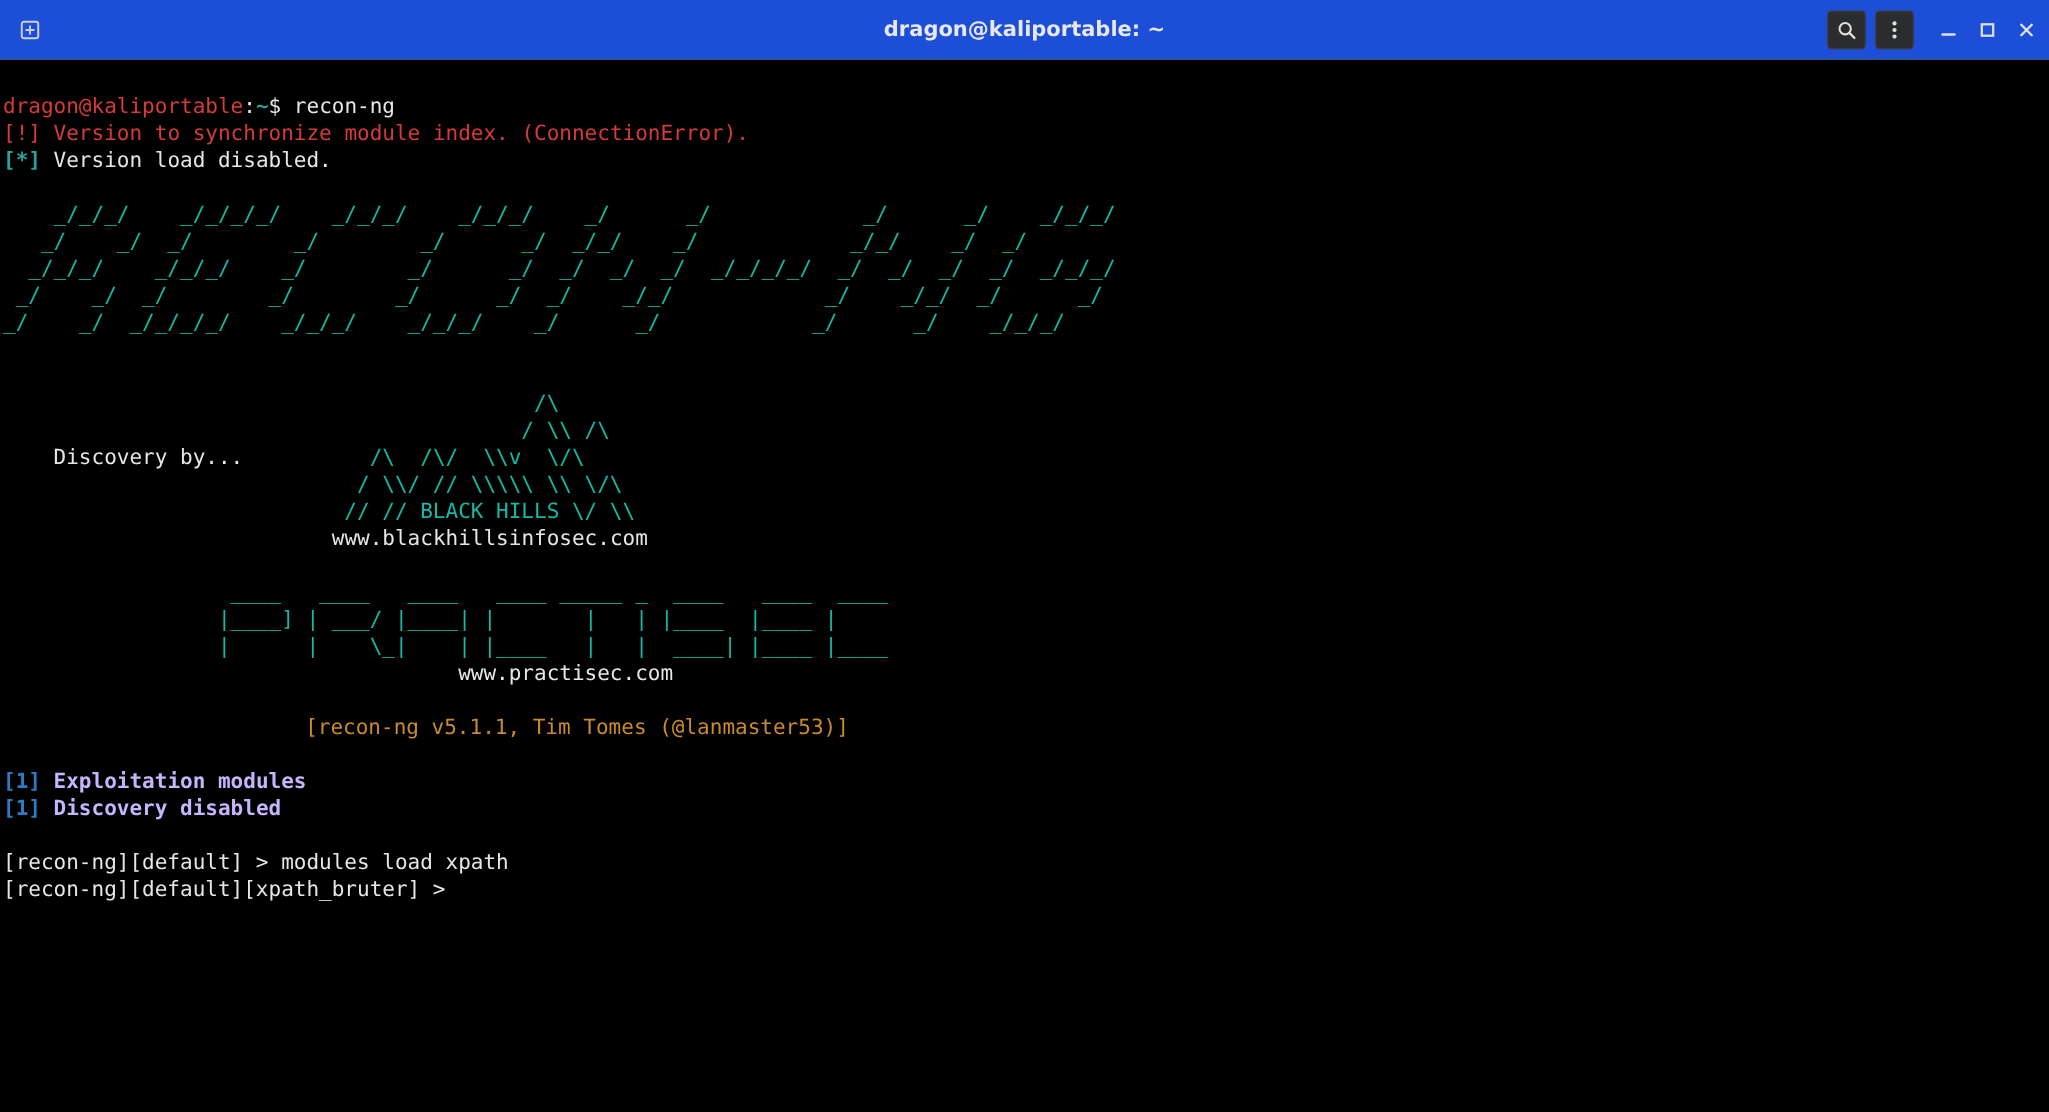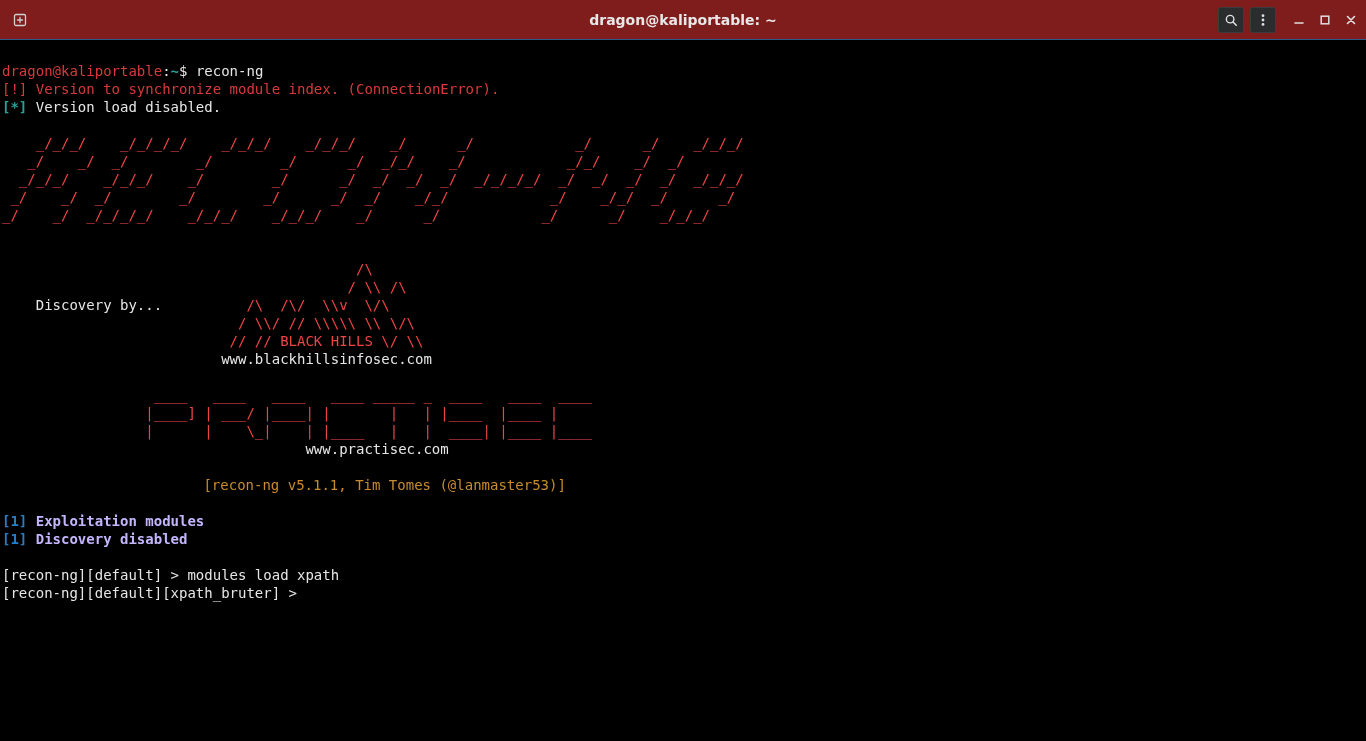--- a/index.html
+++ b/index.html
@@ -7,21 +7,21 @@
       width: 1366px;
       height: 741px;
       background: #000000;
       font-family: 'DejaVu Sans Mono', 'Liberation Mono', Consolas, monospace;
       font-size: 14px;
       color: #e6e6e6;
       overflow: hidden;
     }
     .titlebar {
       height: 40px;
-      background: #7f1d1d;
+      background: #1d4ed8;
       border-bottom: 1px solid #2d5a8c;
       display: flex;
       align-items: center;
       padding: 15px 8px;
       position: relative;
     }
     .titlebar-left {
       display: flex;
       align-items: center;
       gap: 4px;
@@ -85,21 +85,21 @@
       white-space: pre;
       font-size: 14px;
       letter-spacing: 0px;
     }
     .c-red { color: #d73a3a; font-weight: normal; }
     .c-cyan { color: #2aa198; font-weight: bold; }
     .c-white { color: #e6e6e6; }
     .c-blue { color: #c4b5fd; font-weight: bold; }
     .c-bluebold { color: #2a7dc4; font-weight: bold; }
     .c-orange { color: #c98b2e; margin-left: 16px; }
-    .ascii { color: #ef4444; text-align: center; }
+    .ascii { color: #14b8a6; text-align: center; }
   </style>
 </head>
 <body>
 
 <div class="titlebar">
   <div class="titlebar-left">
     <div class="titlebar-icon">
       <svg width="16" height="16" viewBox="0 0 16 16" fill="none">
         <rect x="2.5" y="2.5" width="11" height="11" rx="1.5" stroke="#cfcfcf" stroke-width="1.3"></rect>
         <path d="M8 5.5v5M5.5 8h5" stroke="#cfcfcf" stroke-width="1.3" stroke-linecap="round"></path>

